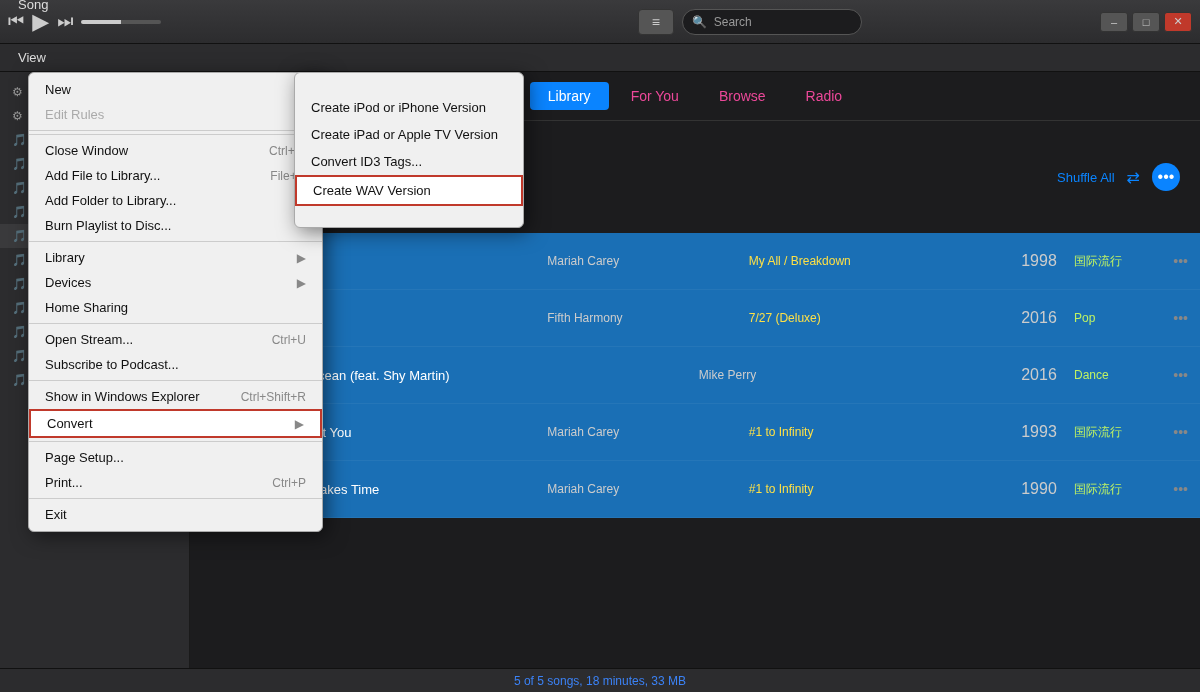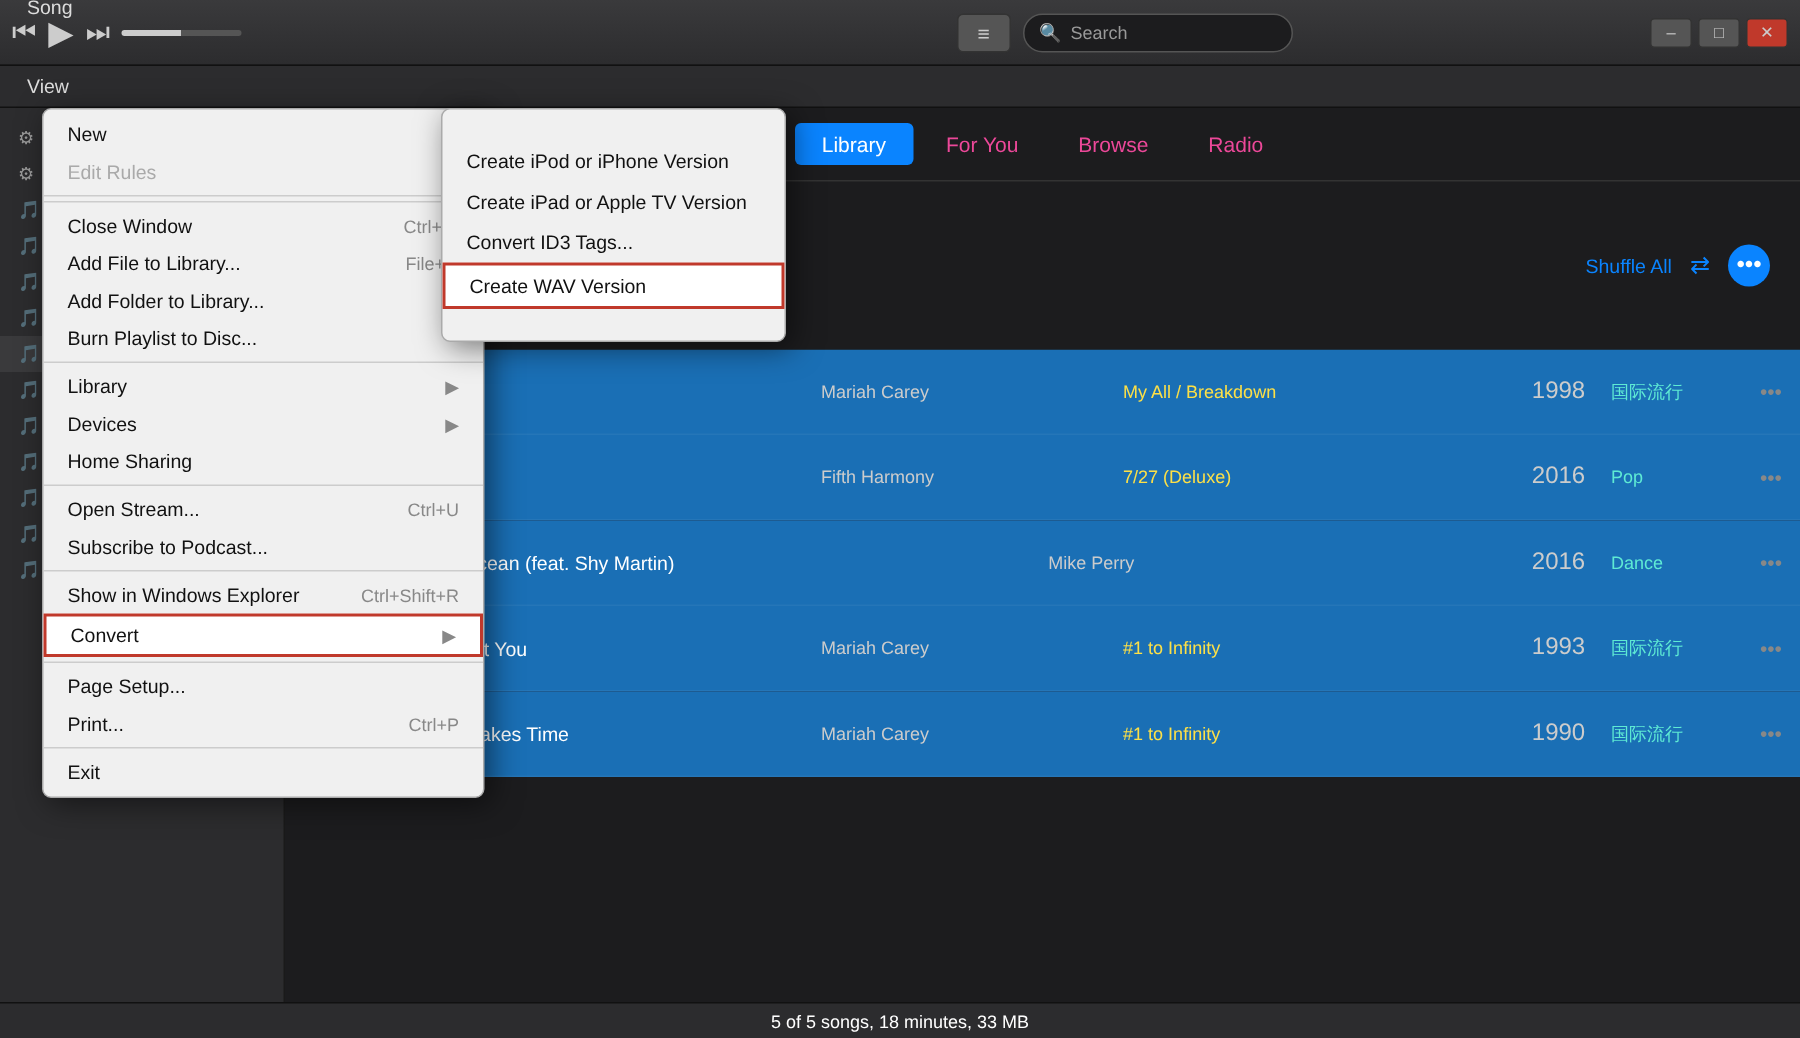--- a/index.html
+++ b/index.html
@@ -67,25 +67,25 @@
     .song-table { flex: 1; overflow-y: auto; }
     .song-row { display: flex; align-items: center; padding: 8px 12px; border-bottom: 1px solid rgba(255,255,255,0.05); gap: 10px; }
     .song-row:nth-child(odd) { background: rgba(255,255,255,0.03); }
     .song-row.highlighted { background: #1a6fb5 !important; }
     .song-thumb { width: 40px; height: 40px; background: #555; border-radius: 2px; flex-shrink: 0; overflow: hidden; display: flex; align-items: center; justify-content: center; }
     .heart-icon { color: #ff3b30; font-size: 14px; width: 20px; text-align: center; }
     .song-title { flex: 2; color: #fff; font-size: 13px; }
     .song-artist { flex: 1.5; color: #ccc; font-size: 12px; }
     .song-album { flex: 2; color: #fde047; font-size: 12px; }
     .song-year { width: 50px; color: #ccc; font-size: 16px; text-align: center; }
-    .song-genre { width: 80px; color: #5eead4; font-size: 12px; }
+    .song-genre { width: 80px; color: #bef264; font-size: 12px; }
     .song-more { color: #888; font-size: 14px; cursor: pointer; width: 24px; text-align: right; }
 
     
-    .status-bar { height: 24px; background: #2c2c2e; border-top: 1px solid #111; display: flex; align-items: center; justify-content: center; color: #ffffff; font-size: 12px; }
+    .status-bar { height: 24px; background: #2c2c2e; border-top: 1px solid #111; display: flex; align-items: center; justify-content: center; color: #3b82f6; font-size: 12px; }
 
     
     .file-menu-overlay { position: absolute; top: 72px; left: 0; z-index: 1000; padding-left: 28px; }
     .file-menu { width: 295px; background: #f0f0f0; border: 1px solid #aaa; border-radius: 6px; box-shadow: 4px 4px 20px rgba(0,0,0,0.5); padding: 4px 0; }
     .file-menu-item { display: flex; align-items: center; justify-content: space-between; padding: 5px 16px; font-size: 13px; color: #111; cursor: pointer; }
     .file-menu-item.disabled { color: #aaa; cursor: default; }
     .file-menu-item .shortcut { color: #888; font-size: 12px; }
     .file-menu-divider { height: 1px; background: #ccc; margin: 3px 0; }
     .file-menu-item.convert-item { background: #fff; border: 2px solid #c0392b; border-radius: 0; font-weight: 500; }
 

